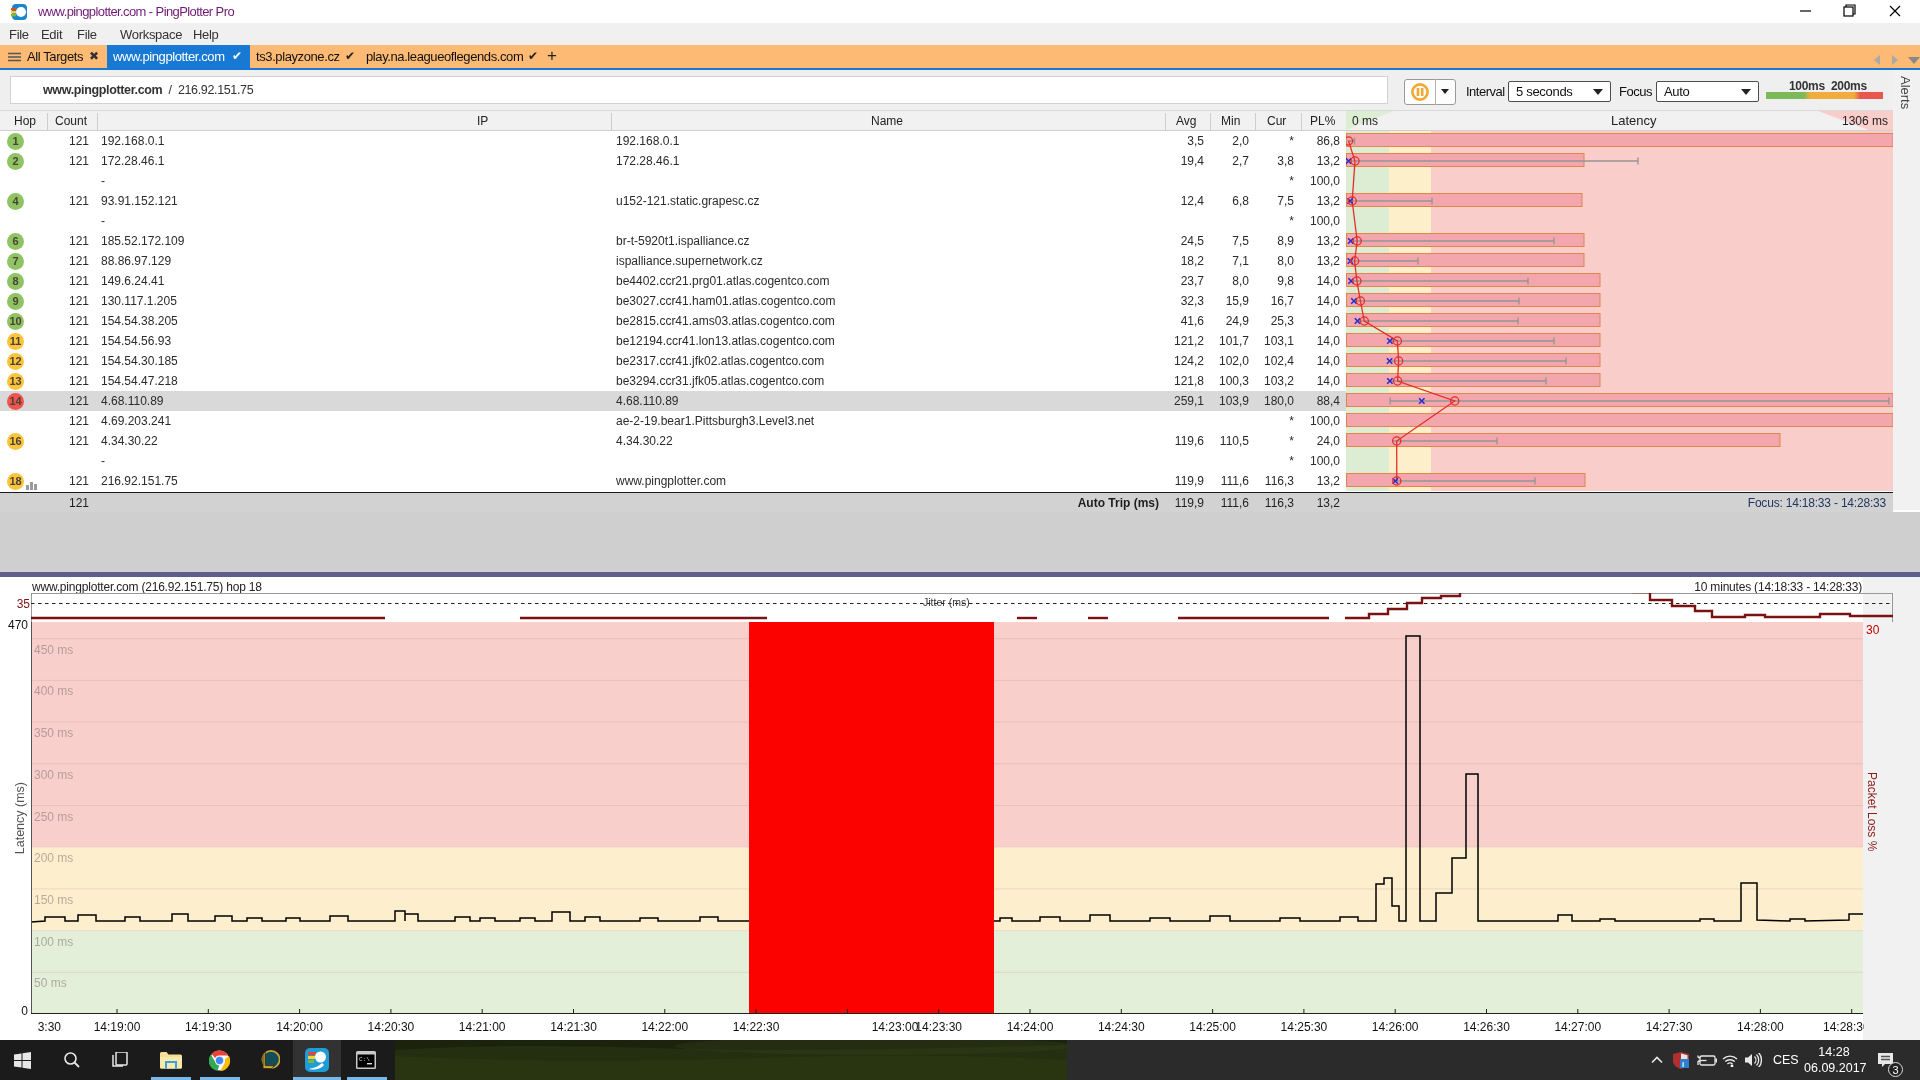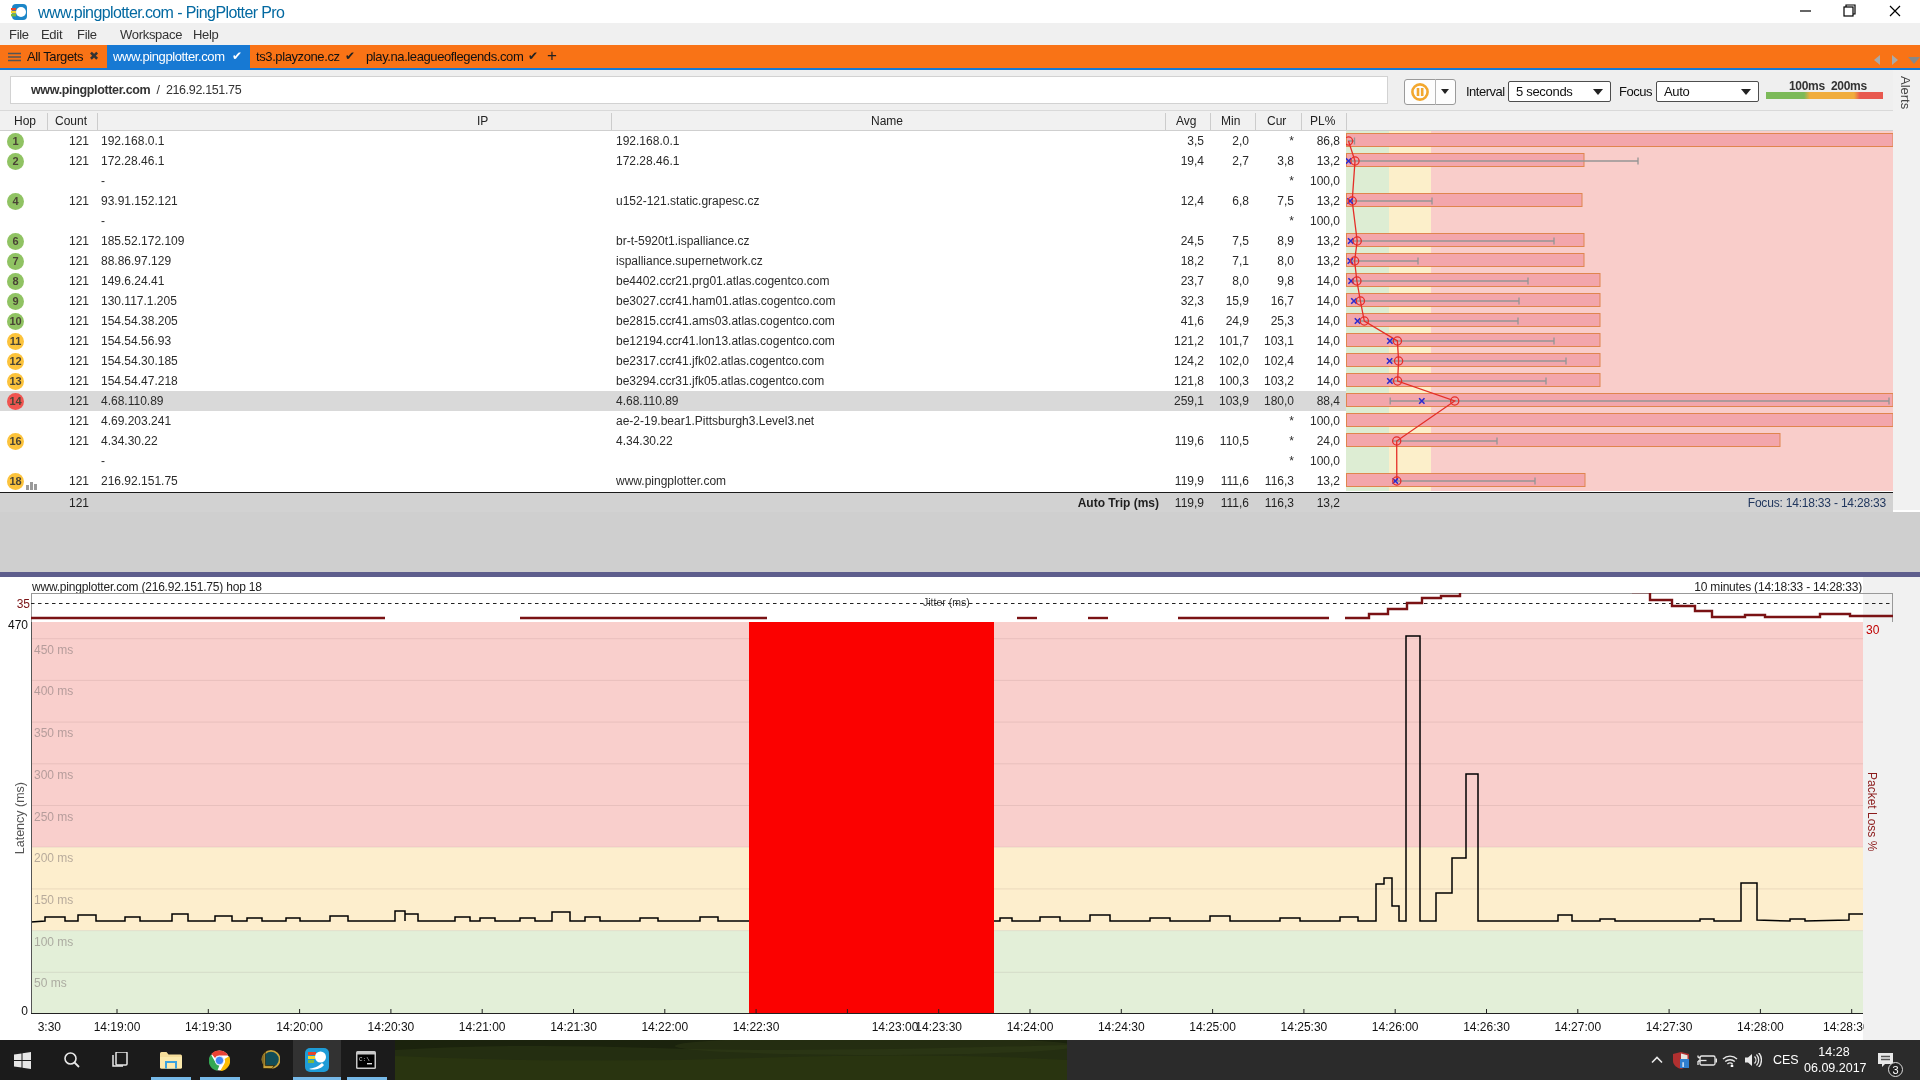--- a/index.html
+++ b/index.html
@@ -1,27 +1,27 @@
 <!DOCTYPE html>
 <html><head><meta charset="utf-8"><style>
 * {margin:0;padding:0;box-sizing:border-box}
 html,body {width:1920px;height:1080px;overflow:hidden;font-family:"Liberation Sans",sans-serif;background:#fff}
 
 #title {position:absolute;left:0;top:0;width:1920px;height:23px;background:#fff}
-#title .t {position:absolute;left:38px;top:4px;font-size:16px;letter-spacing:-0.6px;color:#0369a1}
+#title .t {position:absolute;left:38px;top:4px;font-size:13px;letter-spacing:-0.6px;color:#701a75}
 
 #menu {position:absolute;left:0;top:23px;width:1920px;height:22px;background:#f0f0f0;font-size:13px;letter-spacing:-0.3px;color:#333}
 #menu span {position:absolute;top:4px}
 
-#tabs {position:absolute;left:0;top:45px;width:1920px;height:23px;background:#f97316;font-size:13px;letter-spacing:-0.4px}
+#tabs {position:absolute;left:0;top:45px;width:1920px;height:23px;background:#fdba74;font-size:13px;letter-spacing:-0.4px}
 #tabs .blue {position:absolute;left:0;top:23px;width:1920px;height:2px;background:#1779d3}
 
 #tool {position:absolute;left:0;top:70px;width:1893px;height:40px;background:#efefef}
 #strip {position:absolute;left:1893px;top:70px;width:27px;height:440px;background:#f1f1f1}
-#tbox {position:absolute;left:10px;top:76px;width:1378px;height:28px;background:#fff;border:1px solid #d2d2d2;font-size:12.5px;letter-spacing:-0.35px;color:#333;line-height:26px;padding-left:20px}
+#tbox {position:absolute;left:10px;top:76px;width:1378px;height:28px;background:#fff;border:1px solid #d2d2d2;font-size:12.5px;letter-spacing:-0.35px;color:#333;line-height:26px;padding-left:32px}
 .dd {position:absolute;background:#fff;border:1px solid #4d4d4d;border-radius:2px;height:21px;font-size:13px;letter-spacing:-0.3px;color:#111;line-height:19px;padding-left:7px}
 .dd .car {position:absolute;right:7px;top:7px;width:0;height:0;border-left:5px solid transparent;border-right:5px solid transparent;border-top:6px solid #222}
 
 #thead {position:absolute;left:0;top:110px;width:1893px;height:21px;background:#f1f1f1;border-top:1px solid #d9d9d9;border-bottom:1px solid #cfcfcf;font-size:12px;color:#222}
 #thead div {position:absolute;top:3px}
 #thead .sep {position:absolute;top:2px;width:1px;height:17px;background:#cccccc}
 .trow {position:absolute;left:0;width:1346px;height:20px;font-size:12px;color:#2b2b2b}
 .trow .c {position:absolute;top:3px;white-space:nowrap}
 .hc {position:absolute;left:7px;top:1.5px;width:17px;height:17px;border-radius:50%;text-align:center;font-size:11px;font-weight:bold;color:#4a4435;line-height:17px}
 .cnt {left:40px;width:49px;text-align:right}
@@ -124,20 +124,27 @@
     <div style="left:1267px">Cur</div>
     <div style="left:1310px">PL%</div>
  <div class="sep" style="left:47px"></div>
     <div class="sep" style="left:97px"></div>
     <div class="sep" style="left:611px"></div>
  <div class="sep" style="left:1165px"></div>
     <div class="sep" style="left:1210px"></div>
     <div class="sep" style="left:1255px"></div>
  <div class="sep" style="left:1301px"></div>
     <div class="sep" style="left:1346px"></div>
+ <div style="position:absolute;left:1346px;top:0;width:547px;height:19px;overflow:hidden">
+   <div style="position:absolute;left:0;top:0;width:90px;height:19px;background:#ddedd3;clip-path:polygon(0 0,48px 0,0 100%)"></div>
+   <div style="position:absolute;right:0;top:0;width:75px;height:19px;background:#f9cdca;clip-path:polygon(0 0,100% 0,100% 100%,51px 100%)"></div>
+   <div style="position:absolute;left:6px;top:3px;font-size:12px;color:#222">0 ms</div>
+   <div style="position:absolute;left:265px;top:2px;font-size:13px;color:#222">Latency</div>
+   <div style="position:absolute;right:5px;top:3px;font-size:12px;color:#222">1306 ms</div>
+ </div>
 </div>
 
 <svg width="547" height="360" style="position:absolute;left:1346px;top:131px" shape-rendering="auto">
     <rect x="0" y="0" width="43" height="360" fill="#ddedd3"></rect>
     <rect x="43" y="0" width="42" height="360" fill="#fcefca"></rect>
     <rect x="85" y="0" width="462" height="360" fill="#f9cdca"></rect>
     <rect x="0.5" y="2.5" width="546.5" height="13" fill="#f3a6ab" stroke="#e0854e" stroke-width="1"></rect>
     <rect x="0.5" y="22.5" width="237.5" height="13" fill="#f3a6ab" stroke="#e0854e" stroke-width="1"></rect>
     <rect x="0.5" y="62.5" width="235.5" height="13" fill="#f3a6ab" stroke="#e0854e" stroke-width="1"></rect>
     <rect x="0.5" y="102.5" width="237.5" height="13" fill="#f3a6ab" stroke="#e0854e" stroke-width="1"></rect>

